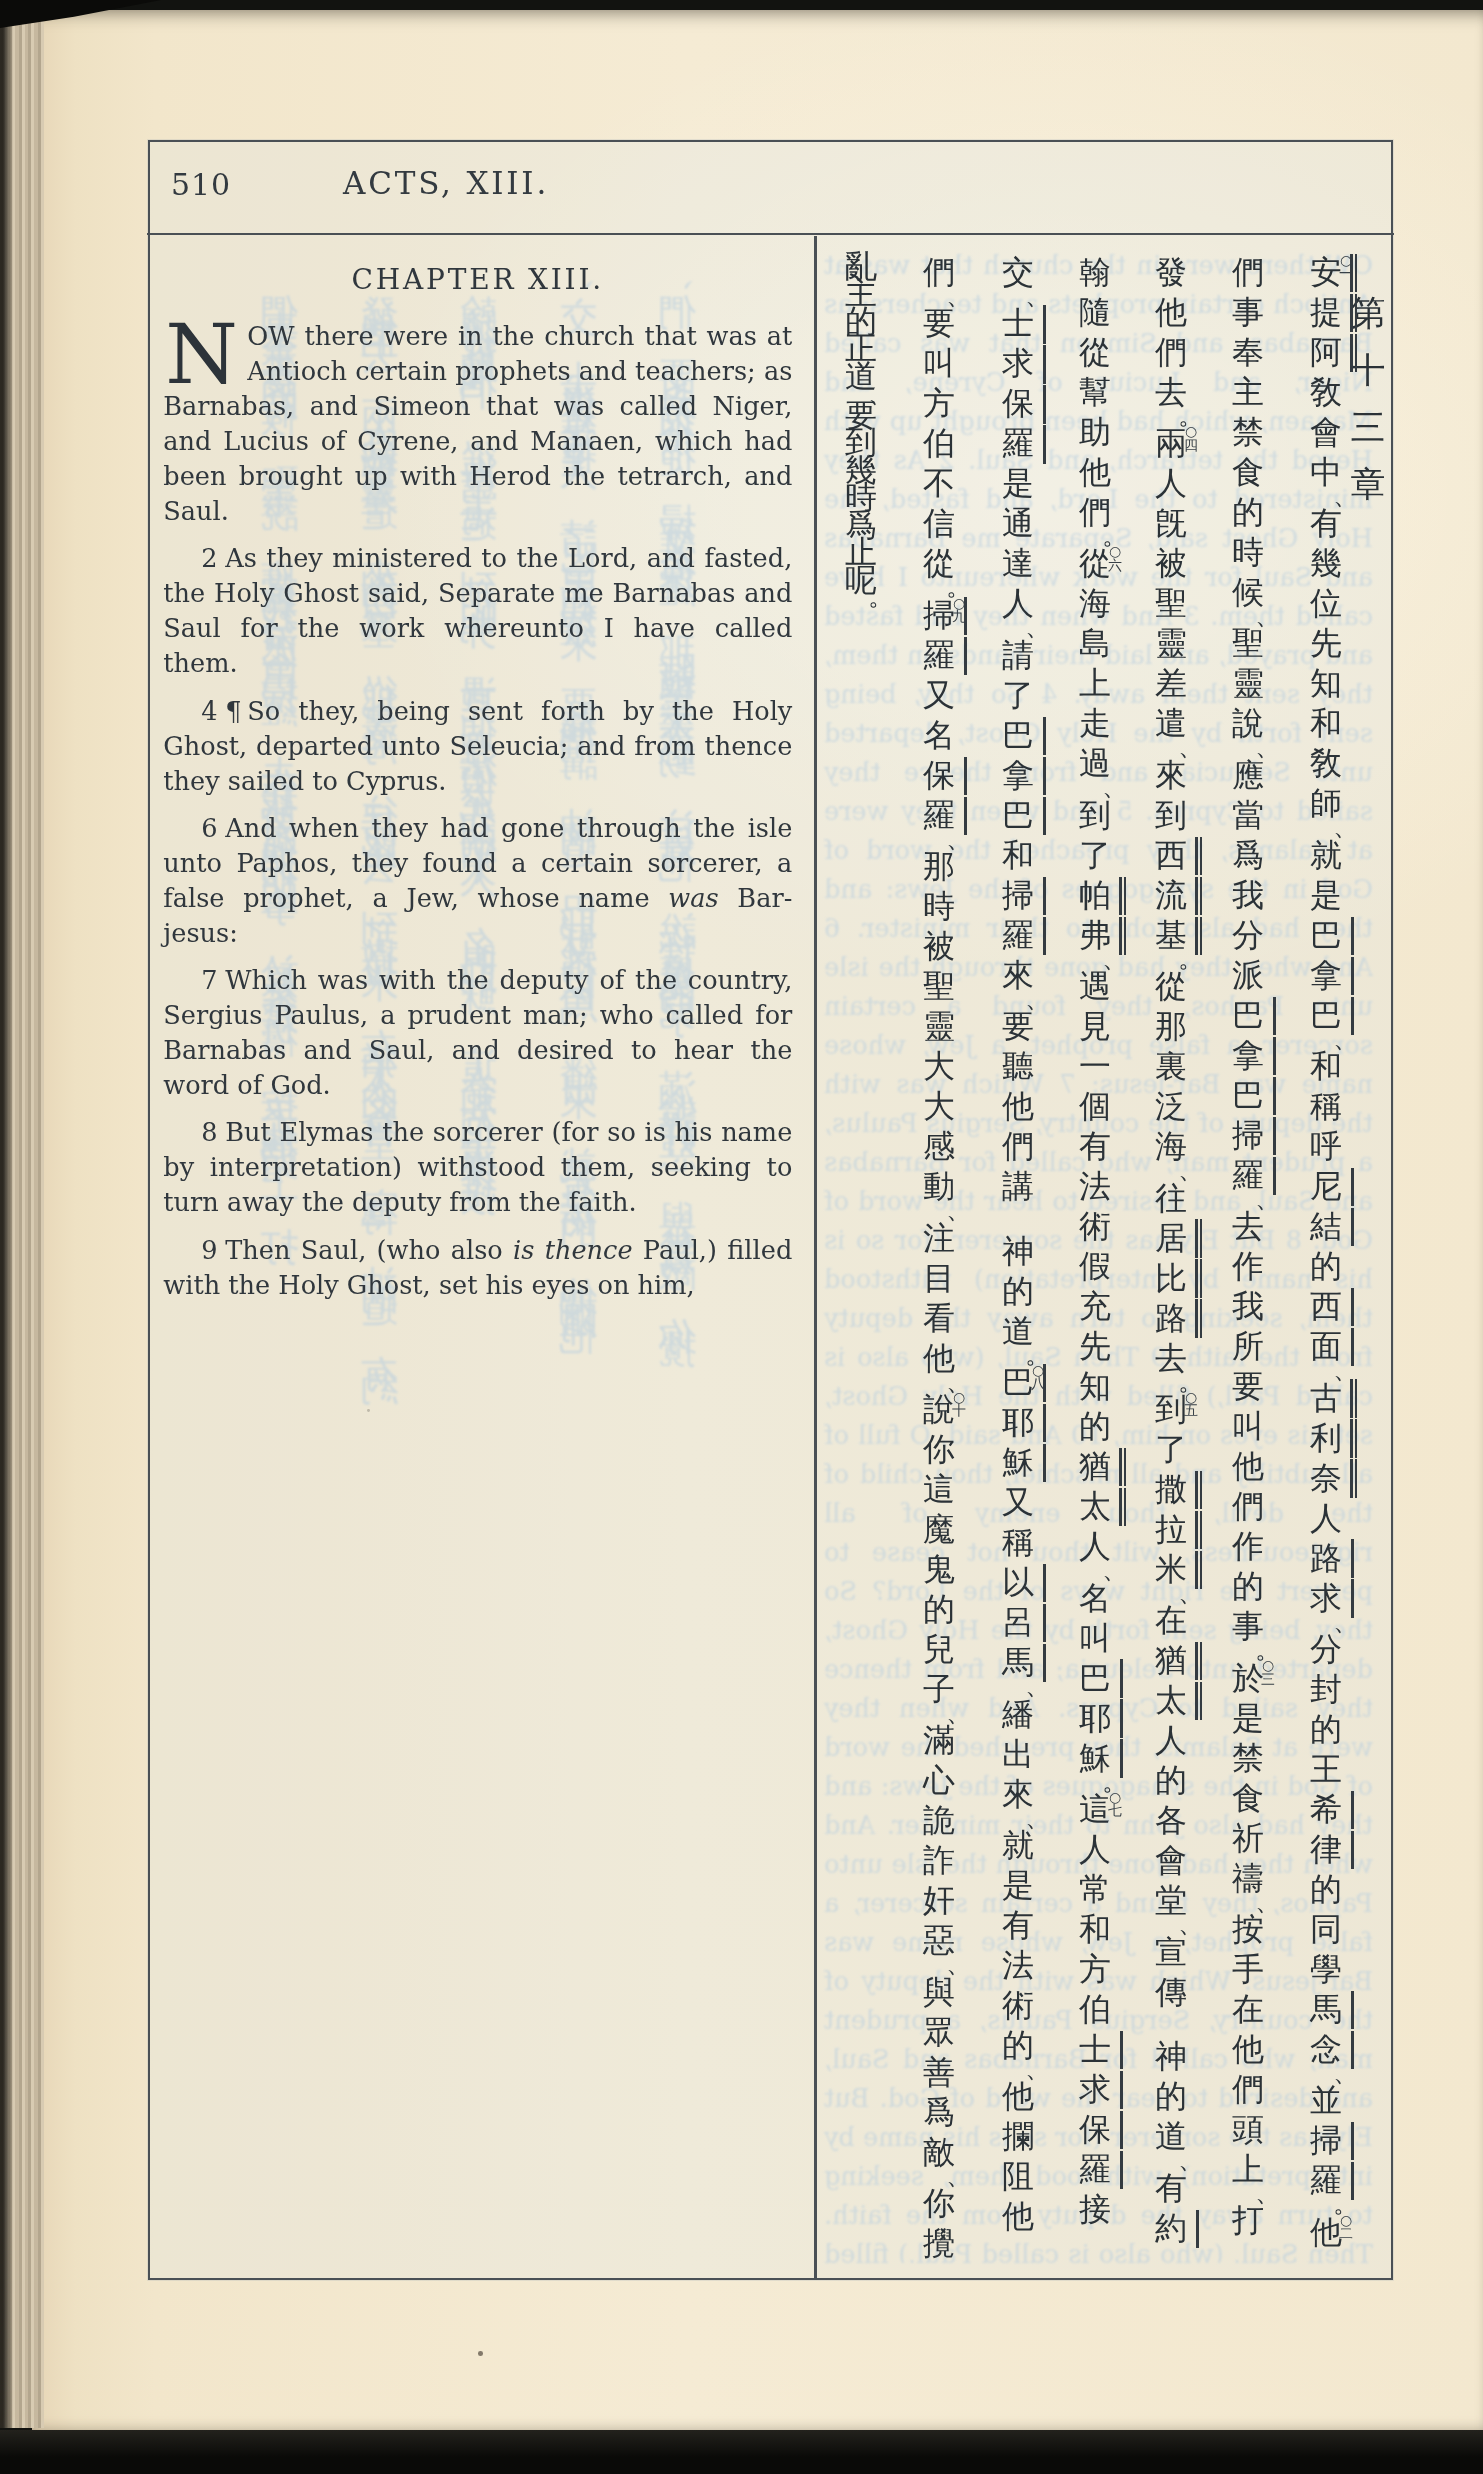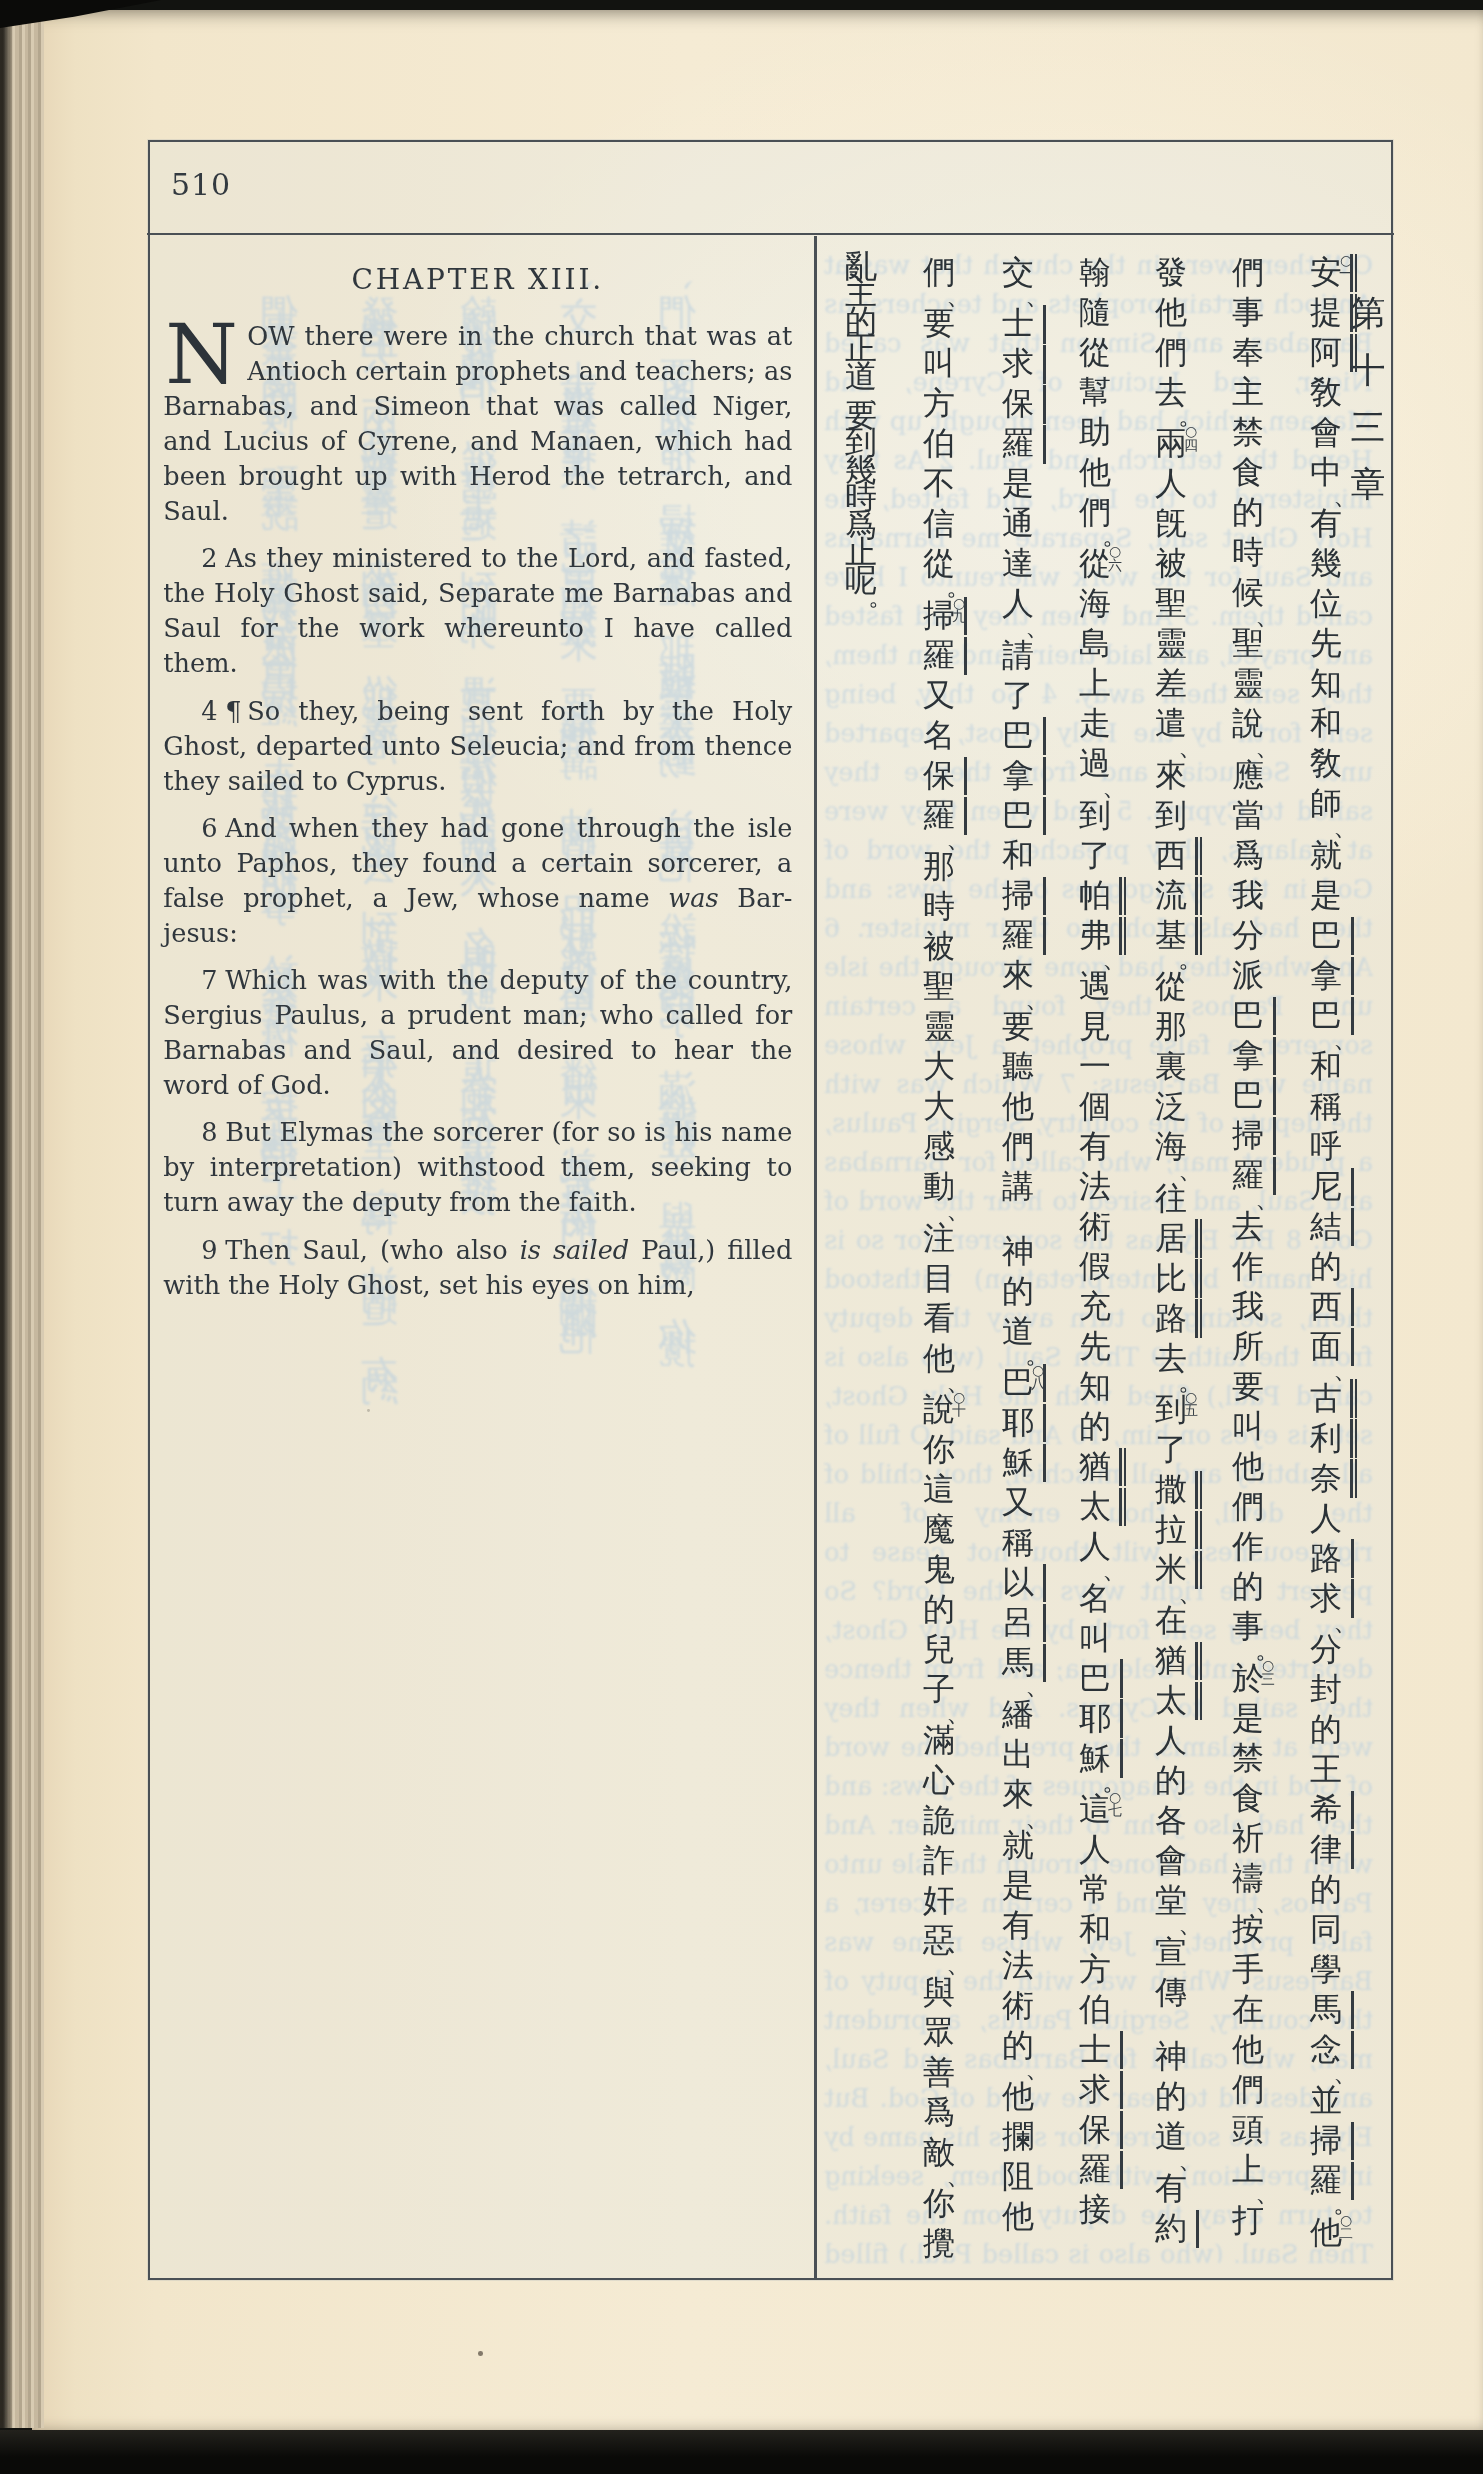--- a/index.html
+++ b/index.html
@@ -92,31 +92,32 @@
       <div class="bleed bleed-zh-col" style="left: 303px;">翰隨從幫助他們。從海島上走過、到了帕弗、遇見一個有法術假充先知的猶太人、名叫巴耶穌。這人常和方伯士求保羅接</div>
       <div class="bleed bleed-zh-col" style="left: 403px;">交、士求保羅是通達人、請了巴拿巴和掃羅來、要聽他們講　神的道。巴耶穌又稱以呂馬、繙出來、就是有法術的、他攔阻他</div>
       <div class="bleed bleed-zh-col" style="left: 502px;">們、要叫方伯不信從。掃羅又名保羅、那時被聖靈大大感動、注目看他、說你這魔鬼的兒子、滿心詭詐奸惡、與眾善爲敵、你攪</div>
     </div>
   <div class="bleed bleed-en" id="bleed-en">OW there were in the church that was at Antioch certain prophets and teachers; as Barnabas, and Simeon that was called Niger, and Lucius of Cyrene, and Manaen, which had been brought up with Herod the tetrarch, and Saul.  2 As they ministered to the Lord, and fasted, the Holy Ghost said, Separate me Barnabas and Saul for the work whereunto I have called them.  3 And when they had fasted and prayed, and laid their hands on them, they sent them away.  4 So they, being sent forth by the Holy Ghost, departed unto Seleucia; and from thence they sailed to Cyprus.  5 And when they were at Salamis, they preached the word of God in the synagogues of the Jews: and they had also John to their minister.  6 And when they had gone through the isle unto Paphos, they found a certain sorcerer, a false prophet, a Jew, whose name was Bar-jesus:  7 Which was with the deputy of the country, Sergius Paulus, a prudent man; who called for Barnabas and Saul, and desired to hear the word of God.  8 But Elymas the sorcerer (for so is his name by interpretation) withstood them, seeking to turn away the deputy from the faith.  9 Then Saul, (who also is called Paul,) filled with the Holy Ghost, set his eyes on him,  10 And said, O full of all subtilty and all mischief, thou child of the devil, thou enemy of all righteousness, wilt thou not cease to pervert the right ways of the Lord?  So they, being sent forth by the Holy Ghost, departed unto Seleucia; and from thence they sailed to Cyprus.  And when they were at Salamis, they preached the word of God in the synagogues of the Jews: and they had also John to their minister.  And when they had gone through the isle unto Paphos, they found a certain sorcerer, a false prophet, a Jew, whose name was Bar-jesus:  Which was with the deputy of the country, Sergius Paulus, a prudent man; who called for Barnabas and Saul, and desired to hear the word of God.  But Elymas the sorcerer (for so is his name by interpretation) withstood them, seeking to turn away the deputy from the faith.  Then Saul, (who also is called Paul,) filled with the Holy Ghost, set his eyes on him,  And said, O full of all subtilty and all mischief, thou child of the devil, thou enemy of all righteousness, wilt thou not cease to pervert the right ways of the Lord?</div>
 
   <div class="header-rule"></div>
   <div class="divider"></div>
 
   <div class="pageno">510</div>
+  <div class="head-en">ACTS, XIII.</div>
 
   <div class="eng">
     <div class="chapter">CHAPTER XIII.</div>
     <div id="english-verses">
         <p class="verse first"><span class="dropcap">N</span>OW there were in the church that was at Antioch certain prophets and teachers; as Barnabas, and Simeon that was called Niger, and Lucius of Cyrene, and Manaen, which had been brought up with Herod the tetrarch, and Saul.</p>
         <p class="verse"><span class="vnum">2</span>As they ministered to the Lord, and fasted, the Holy Ghost said, Separate me Barnabas and Saul for the work whereunto I have called them.</p>
         <p class="verse"><span class="vnum">4</span><span class="pilcrow">¶</span>So they, being sent forth by the Holy Ghost, departed unto Seleucia; and from thence they sailed to Cyprus.</p>
         <p class="verse"><span class="vnum">6</span>And when they had gone through the isle unto Paphos, they found a certain sorcerer, a false prophet, a Jew, whose name <i>was</i> Bar-jesus:</p>
         <p class="verse"><span class="vnum">7</span>Which was with the deputy of the country, Sergius Paulus, a prudent man; who called for Barnabas and Saul, and desired to hear the word of God.</p>
         <p class="verse"><span class="vnum">8</span>But Elymas the sorcerer (for so is his name by interpretation) withstood them, seeking to turn away the deputy from the faith.</p>
-        <p class="verse"><span class="vnum">9</span>Then Saul, (who also <i>is sailed</i> Paul,) filled with the Holy Ghost, set his eyes on him,</p>
+        <p class="verse"><span class="vnum">9</span>Then Saul, (who also <i>is thence</i> Paul,) filled with the Holy Ghost, set his eyes on him,</p>
       </div>
   </div>
 
   <div class="zh-area" id="zh-area">
       <div class="zh-col" style="left: 528px; top: 49px;">
         <div class="zc" style="height: 57px;">
           <span style="font-size: 35px;">第</span>
         </div>
         <div class="zc" style="height: 57px;">
           <span style="font-size: 35px;">十</span>

